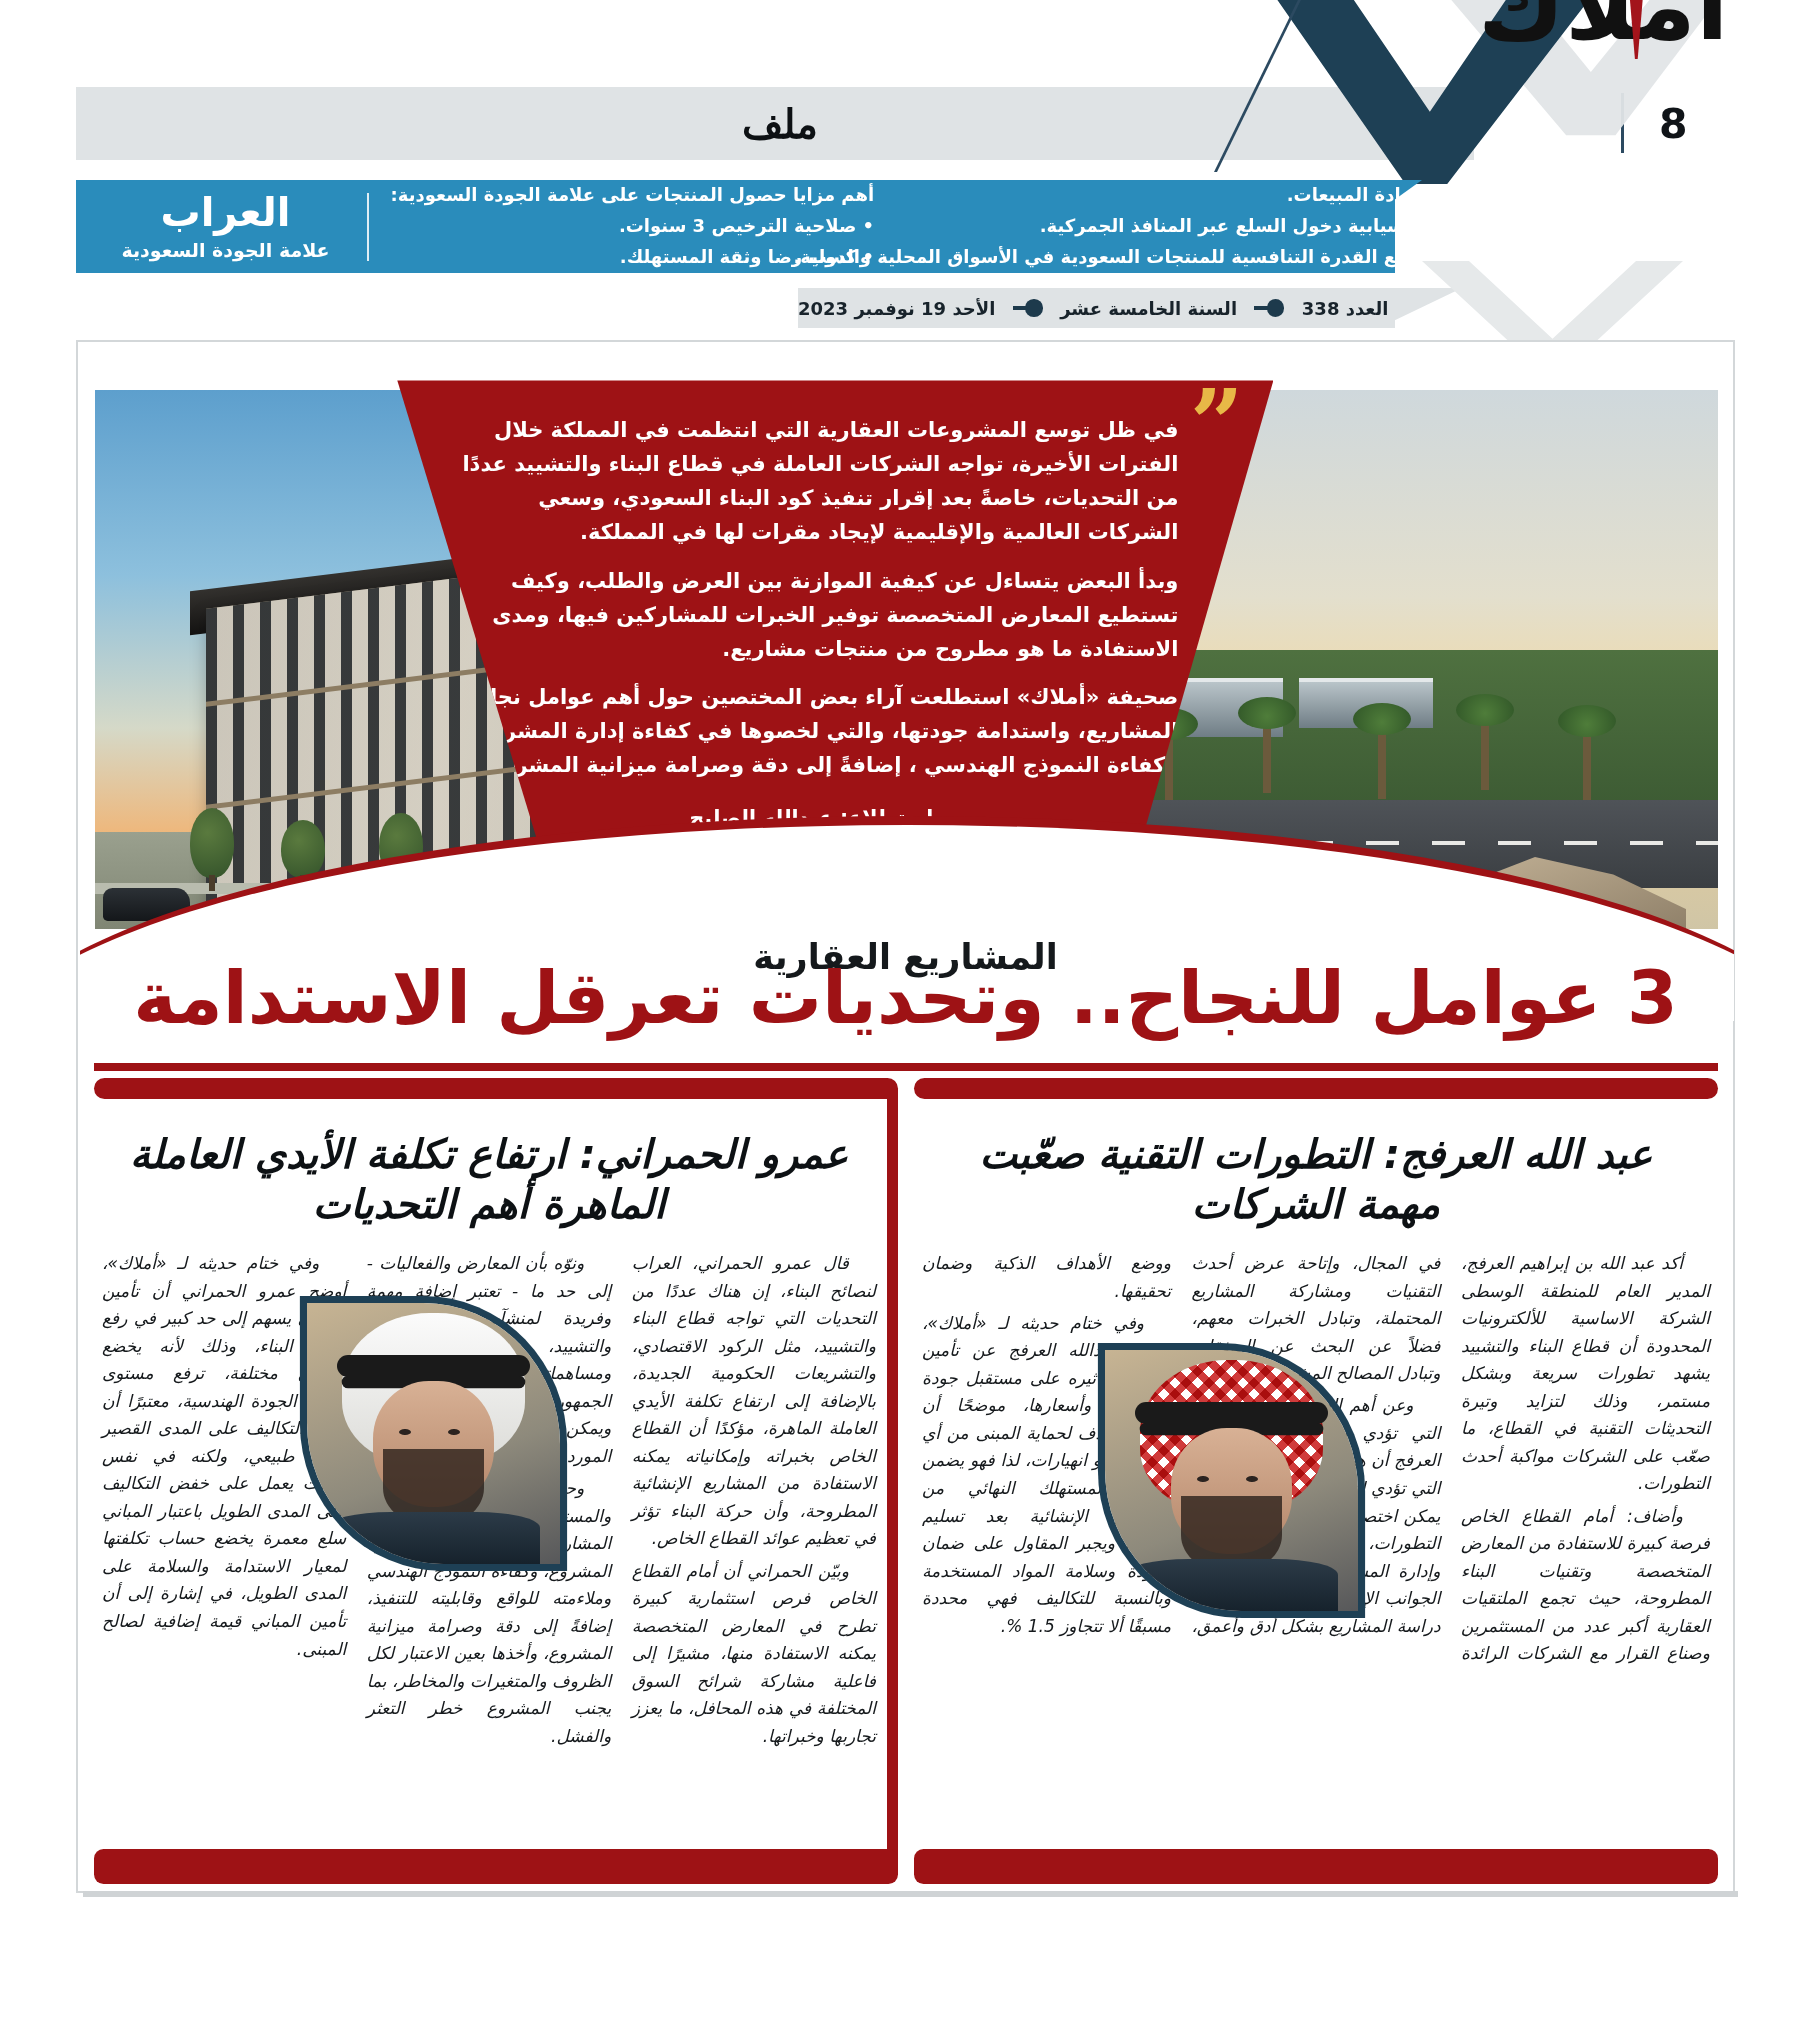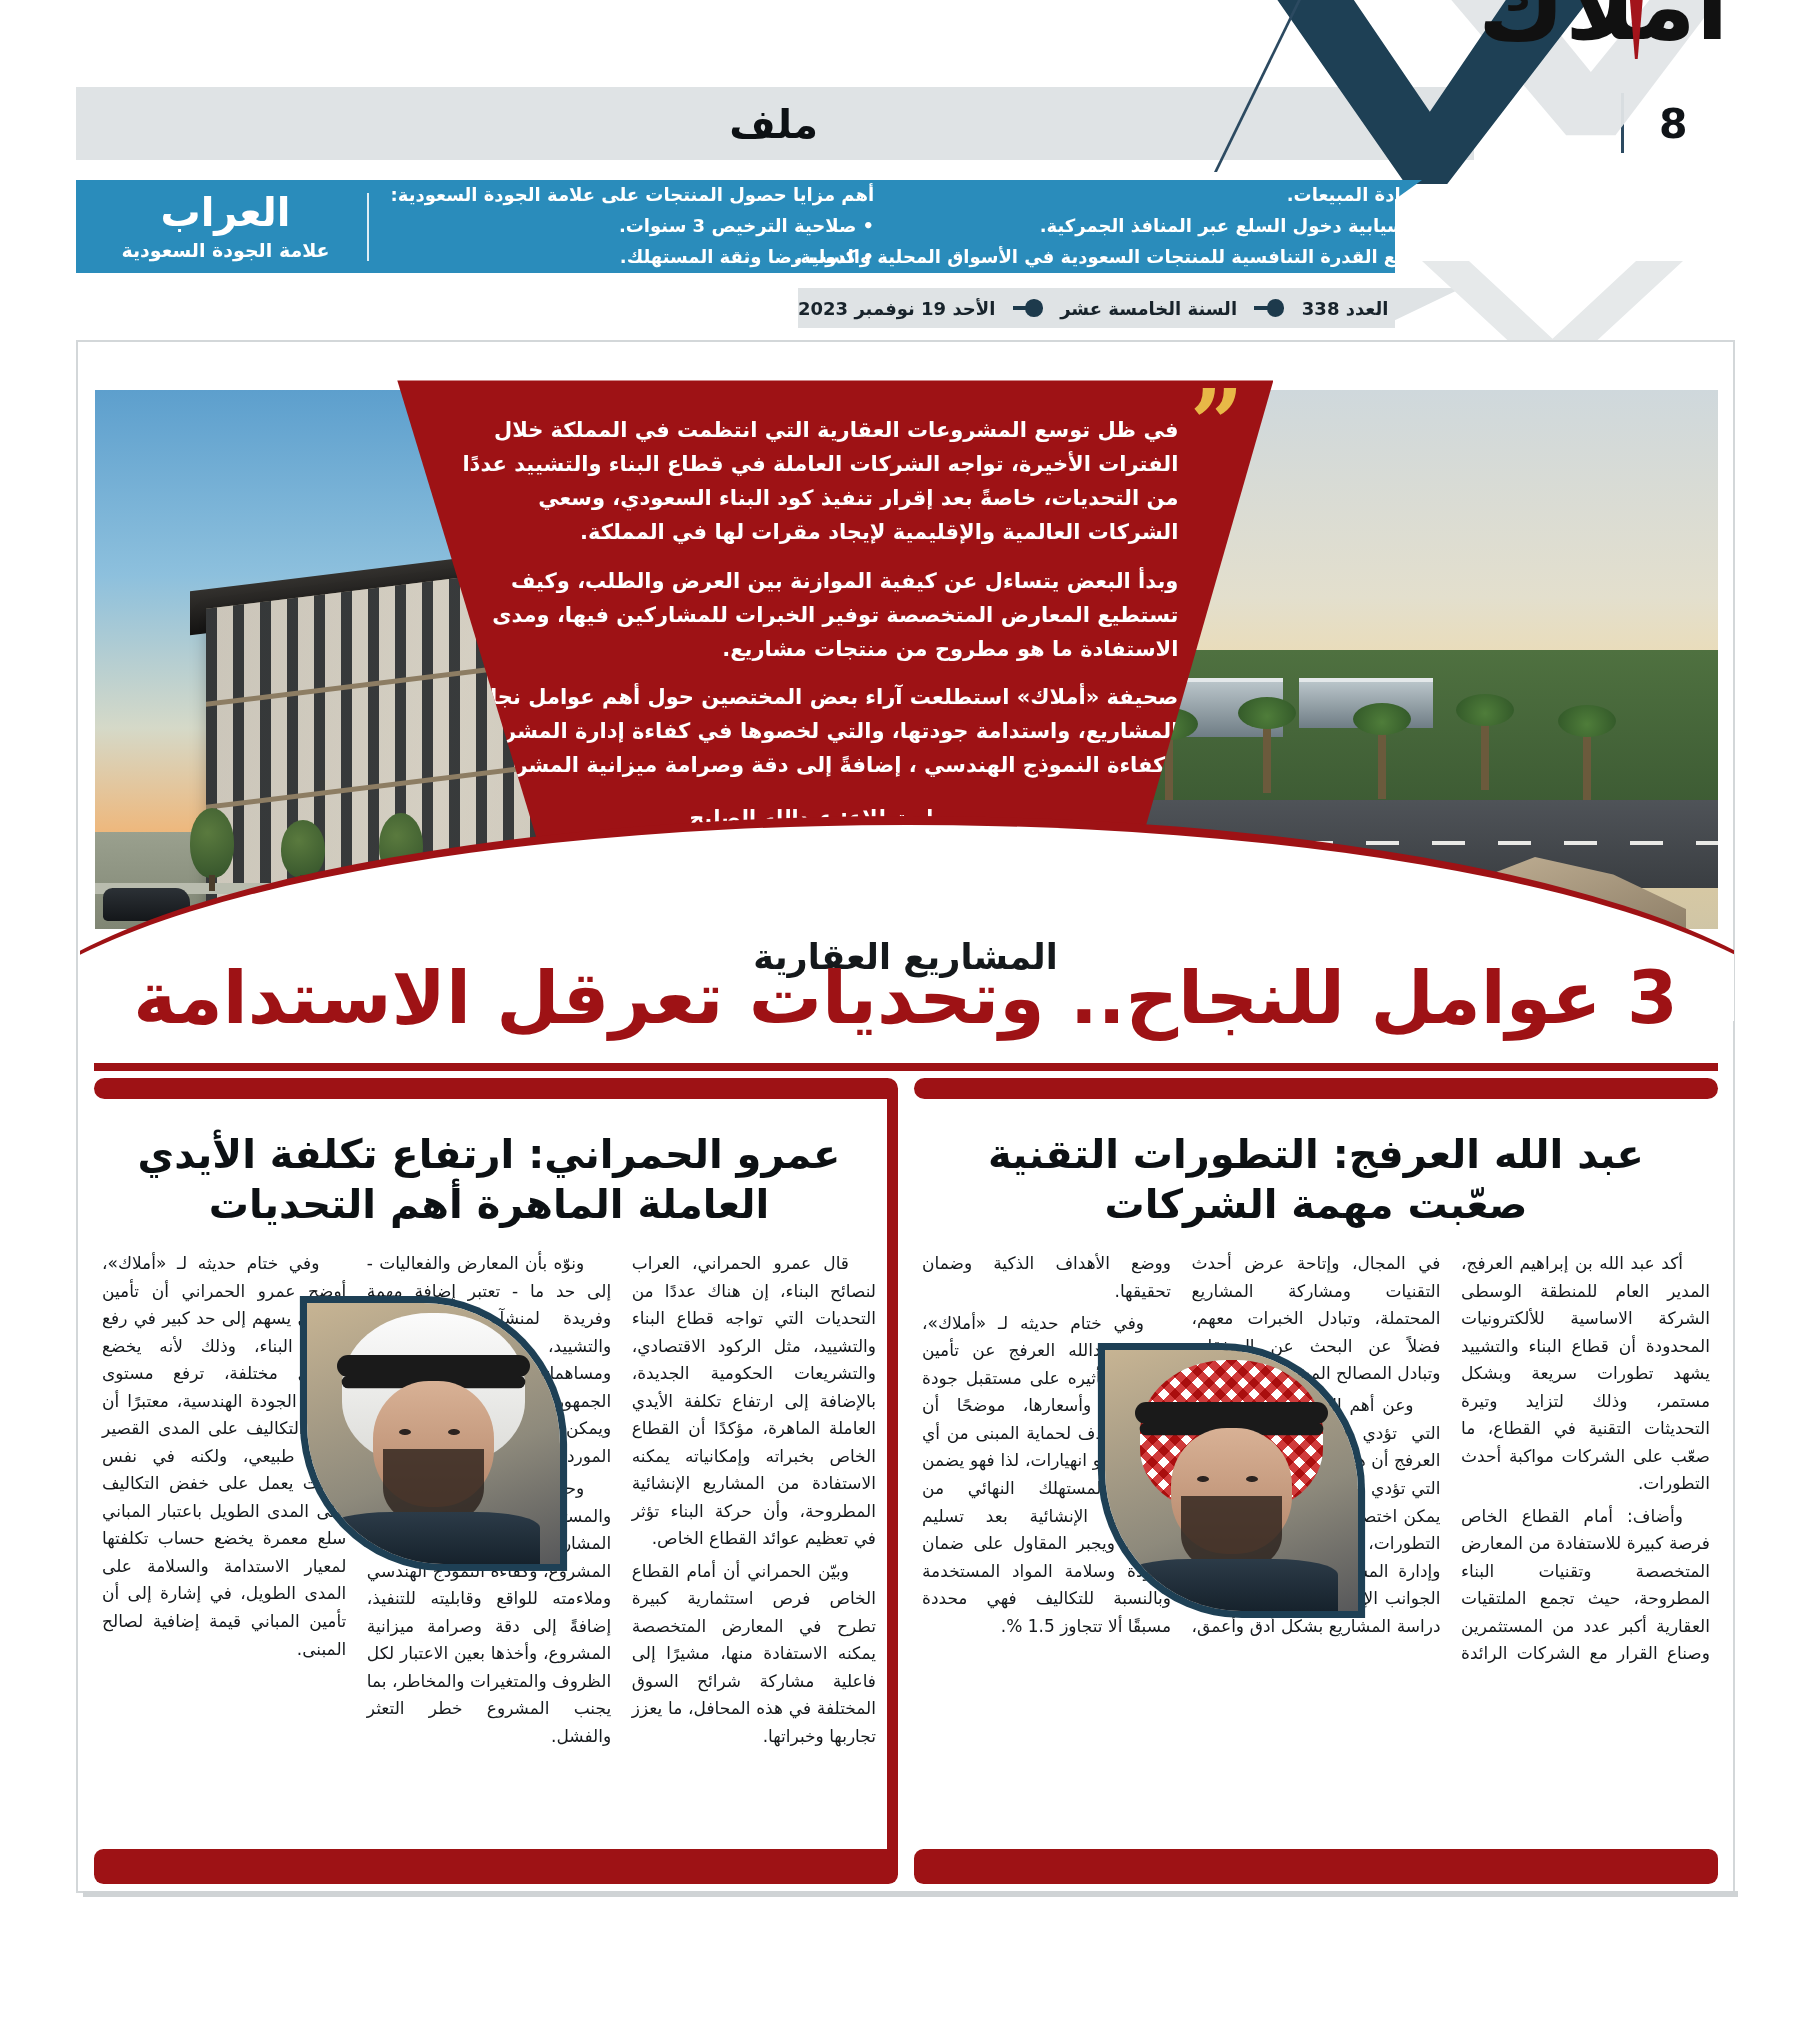--- a/index.html
+++ b/index.html
@@ -15,21 +15,21 @@
   
   .masthead{position:absolute;left:76px;top:87px;width:1659px;height:73px;}
   .mh-grey{position:absolute;left:0;top:0;width:1398px;height:73px;background:#dfe3e5;}
   .mh-grey-slant{position:absolute;left:1130px;top:0;width:277px;height:73px;background:#dfe3e5;
      clip-path:polygon(0 0,100% 0,68% 100%,0 100%);}
   .page-num{position:absolute;right:14.2px;top:50%;transform:translateY(-50%);
      font-size:41px;font-weight:700;color:#101418;font-family:"DejaVu Sans",sans-serif;
      width:95px;text-align:center;}
   .mh-divider{position:absolute;right:111px;top:6.3px;width:3.2px;height:60px;background:#2c4a61;}
   .section-word{position:absolute;right:917px;top:50%;transform:translateY(-50%);
-     font-size:40px;font-weight:700;color:#0d1114;}
+     font-size:40px;font-weight:700;color:#0d1114;font-family:Liberation Serif, serif;}
 
   
   .logo-wrap{position:absolute;left:1217px;top:-47px;width:521px;height:237px;}
   .chev-dark{position:absolute;left:28.4px;top:41px;width:348px;height:190px;
      background:#1e4055;
      clip-path:polygon(8% 0,30% 0,53% 62%,76% 0,100% 0,58% 100%,46% 100%);}
   .chev-grey{position:absolute;left:119px;top:8px;width:411px;height:198px;
      background:#e2e5e7;
      clip-path:polygon(20% 0,40% 0,62% 56%,84% 0,100% 0,68% 88%,56% 88%);opacity:.95;}
   .chev-line{position:absolute;left:47px;top:14.2px;width:332px;height:205px;
@@ -154,21 +154,21 @@
 
   
   .kicker{position:absolute;left:0;right:0;top:553px;text-align:center;
      font-size:35px;font-weight:700;color:#15191c;margin-top:42px;}
   .headline{position:absolute;left:0;right:0;top:616px;text-align:center;
      font-size:73px;font-weight:700;color:#9e1215;letter-spacing:-0.8px;line-height:1.1;}
   .head-rule{position:absolute;left:16px;top:721px;width:1624px;height:8px;background:#9e1215;}
 
   
   .articles{position:absolute;left:16px;top:736px;width:1624px;height:806px;
-     display:flex;flex-direction:row-reverse;gap:16px;}
+     display:flex;flex-direction:row-reverse;gap:16px;font-style:italic;}
   .art{position:relative;flex:1;background:#fff;}
   .art-tab{position:absolute;right:0;top:0;width:100%;height:20.5px;background:#9e1215;
      border-radius:11px;}
   .art-side{position:absolute;right:0;top:11px;width:11px;bottom:24px;background:#9e1215;}
   .art-foot{position:absolute;right:0;left:0;bottom:0;height:35px;background:#9e1215;border-radius:9.5px;}
   .art-body{position:absolute;right:22px;left:8px;top:35px;bottom:51px;}
   .art-h{font-size:40px;font-weight:700;color:#0d1114;text-align:center;line-height:1.24;
      margin:17.4px 20.5px 20.5px 20.5px;}
   .cols{column-count:3;column-gap:20.5px;text-align:justify;text-align-last:right;
      font-size:17px;line-height:1.62;color:#15191c;direction:rtl;}

